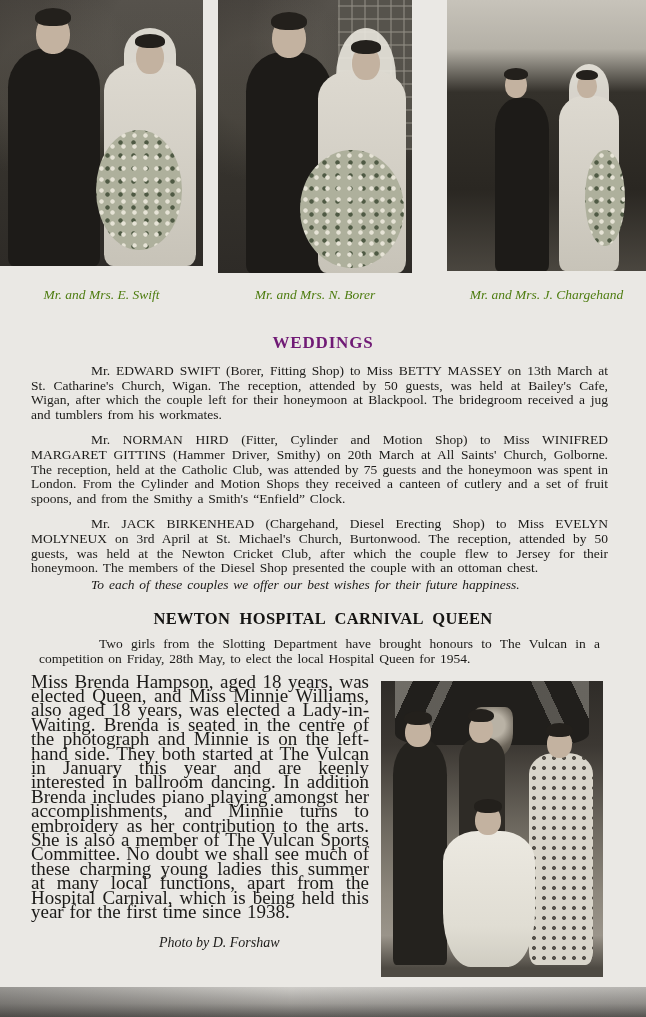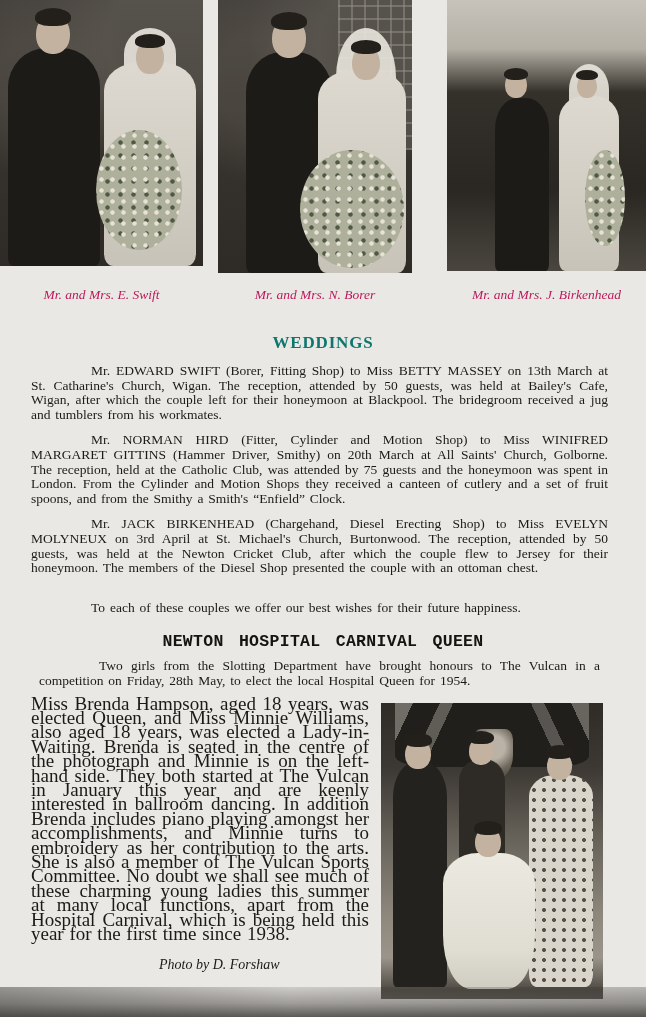--- a/index.html
+++ b/index.html
@@ -65,36 +65,36 @@
   .bouquet{position:absolute;border-radius:50%;
     background-color:#aeb09c;
     background-image:radial-gradient(circle,#e6e3d6 1.8px,transparent 2.6px),
                      radial-gradient(circle,#4f5a44 1.8px,transparent 2.6px);
     background-size:11px 11px,13px 13px;background-position:0 0,5px 6px;}
   .p1 .bouquet{left:96px;top:130px;width:86px;height:120px;}
   .p2 .bouquet{left:82px;top:150px;width:104px;height:118px;}
   .p3 .bouquet{left:138px;top:150px;width:40px;height:96px;}
   
   .caption-row{display:flex;margin-top:14px;}
-  .caption{font-style:italic;font-size:13.5px;text-align:center;color:#be185d;}
+  .caption{font-style:italic;font-size:13.5px;text-align:center;color:#4d7c0f;}
   .cap1{width:203px;}
   .cap-sp1{width:15px;}
   .cap2{width:194px;}
   .cap-sp2{width:35px;}
   .cap3{width:199px;}
   
   .text-block{margin:0 38px 0 31px;}
   h1.weddings{margin:30px 0 6px 0;text-align:center;
-    font-size:17px;font-weight:bold;letter-spacing:.8px;color:#0f766e;}
+    font-size:17px;font-weight:bold;letter-spacing:.8px;color:#701a75;}
   p.body{margin:11px 0 0 0;font-size:13.5px;line-height:14.6px;
     text-align:justify;text-indent:60px;word-spacing:1.5px;}
-  p.closing{margin:25px 0 0 0;font-size:13.5px;line-height:14.6px;
-    text-indent:60px;word-spacing:1.5px;}
+  p.closing{margin:2px 0 0 0;font-size:13.5px;line-height:14.6px;
+    text-indent:60px;word-spacing:1.5px;font-style:italic;}
   h2.carnival-h{margin:17px 0 8px 0;text-align:center;
-    font-size:16.5px;font-weight:bold;word-spacing:5px;letter-spacing:.3px;color:#151412;font-family:Liberation Mono, monospace;}
+    font-size:16.5px;font-weight:bold;word-spacing:5px;letter-spacing:.3px;color:#151412;}
   .carnival-body{position:relative;margin:0 38px 0 31px;}
   p.intro{margin:8px;font-size:13.5px;line-height:14.6px;
     text-align:justify;text-indent:60px;word-spacing:1.5px;}
   p.colm{margin:0;width:338px;font-size:19px;line-height:14.4px;
     text-align:justify;word-spacing:1px;}
   p.credit{margin:16px 0 0 128px;font-style:italic;font-size:14px;}
   
   .carnival-photo{position:absolute;top:44px;right:5px;width:222px;height:296px;
     overflow:hidden;
     background:linear-gradient(180deg,#2f2c28 0%,#3c3833 22%,#6b665d 48%,#8d877c 72%,#9a948a 86%,#4e4a43 97%);}
@@ -173,21 +173,21 @@
     <div class="hair b-hair"></div>
     <div class="bouquet"></div>
   </div>
 </div>
 
 <div class="caption-row">
   <div class="caption cap1">Mr. and Mrs. E. Swift</div>
   <div class="cap-sp1"></div>
   <div class="caption cap2">Mr. and Mrs. N. Borer</div>
   <div class="cap-sp2"></div>
-  <div class="caption cap3">Mr. and Mrs. J. Birkenhead</div>
+  <div class="caption cap3">Mr. and Mrs. J. Chargehand</div>
 </div>
 
 <h1 class="weddings">WEDDINGS</h1>
 <div class="text-block">
   <p class="body">Mr. EDWARD SWIFT (Borer, Fitting Shop) to Miss BETTY MASSEY on 13th March at St. Catharine's Church, Wigan.  The reception, attended by 50 guests, was held at Bailey's Cafe, Wigan, after which the couple left for their honeymoon at Blackpool.  The bridegroom received a jug and tumblers from his workmates.</p>
   <p class="body">Mr. NORMAN HIRD (Fitter, Cylinder and Motion Shop) to Miss WINIFRED MARGARET GITTINS (Hammer Driver, Smithy) on 20th March at All Saints' Church, Golborne.  The reception, held at the Catholic Club, was attended by 75 guests and the honeymoon was spent in London.  From the Cylinder and Motion Shops they received a canteen of cutlery and a set of fruit spoons, and from the Smithy a Smith's “Enfield” Clock.</p>
   <p class="body">Mr. JACK BIRKENHEAD (Chargehand, Diesel Erecting Shop) to Miss EVELYN MOLYNEUX on 3rd April at St. Michael's Church, Burtonwood.  The reception, attended by 50 guests, was held at the Newton Cricket Club, after which the couple flew to Jersey for their honeymoon.  The members of the Diesel Shop presented the couple with an ottoman chest.</p>
   <p class="closing">To each of these couples we offer our best wishes for their future happiness.</p>
 </div>
 

